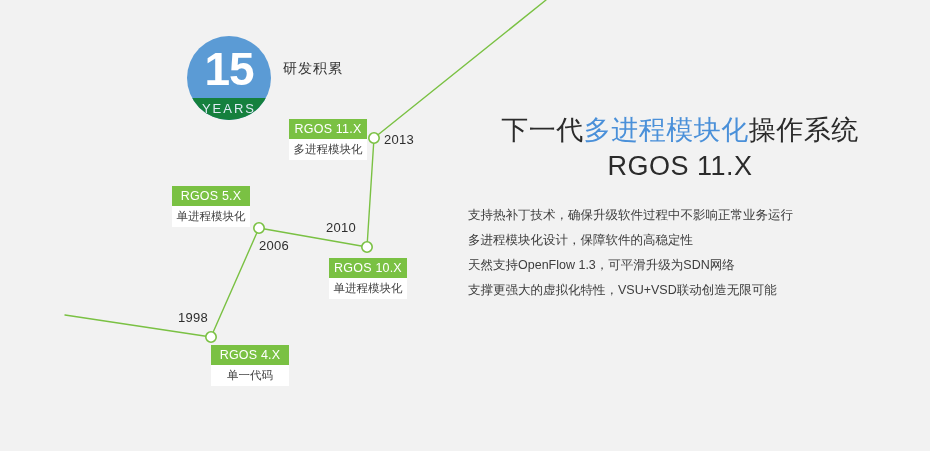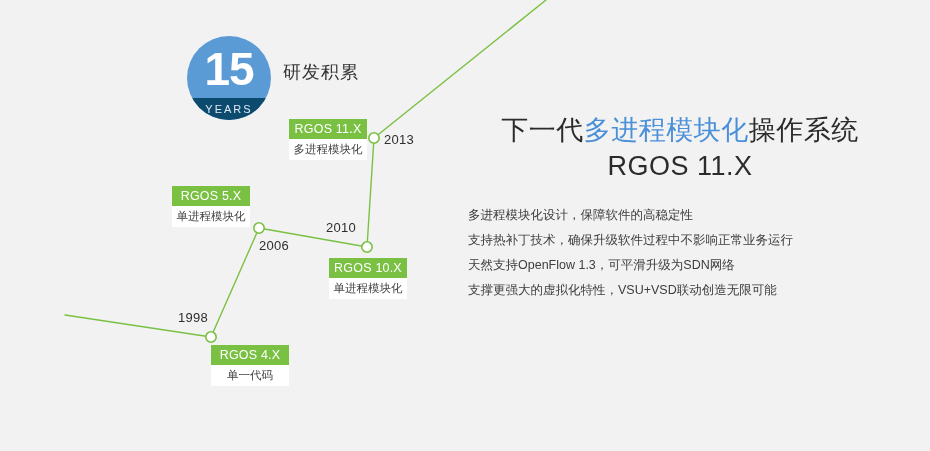--- a/index.html
+++ b/index.html
@@ -55,33 +55,33 @@
     font-weight: bold;
     letter-spacing: -1px;
     font-family: "Liberation Sans", "DejaVu Sans", sans-serif;
   }
   .badge-band {
     position: absolute;
     left: 0;
     bottom: 0;
     width: 84px;
     height: 22px;
-    background: #0c4a6e;
+    background: #15803d;
     color: #dfeaf5;
-    font-size: 11px;
+    font-size: 13px;
     letter-spacing: 2px;
     text-align: center;
     line-height: 22px;
     font-family: "Liberation Sans", "DejaVu Sans", sans-serif;
   }
   .badge-caption {
     position: absolute;
     left: 283px;
     top: 60px;
-    font-size: 18px;
+    font-size: 14px;
     color: #333333;
     letter-spacing: 1px;
     white-space: nowrap;
   }
 
   
   .milestone {
     position: absolute;
     width: 78px;
   }
@@ -191,19 +191,19 @@
     <div class="ms-body">单一代码</div>
   </div>
   <div class="year" style="left:178px; top:310px;">1998</div>
 
   <div class="headline">
     <span>下一代</span><span class="accent">多进程模块化</span><span>操作系统</span>
     <span class="line2">RGOS 11.X</span>
   </div>
 
   <div class="bullets">
+    <div>支持热补丁技术，确保升级软件过程中不影响正常业务运行</div>
     <div>多进程模块化设计，保障软件的高稳定性</div>
-    <div>支持热补丁技术，确保升级软件过程中不影响正常业务运行</div>
     <div>天然支持OpenFlow 1.3，可平滑升级为SDN网络</div>
     <div>支撑更强大的虚拟化特性，VSU+VSD联动创造无限可能</div>
   </div>
 
 </div>
 
 </body></html>

